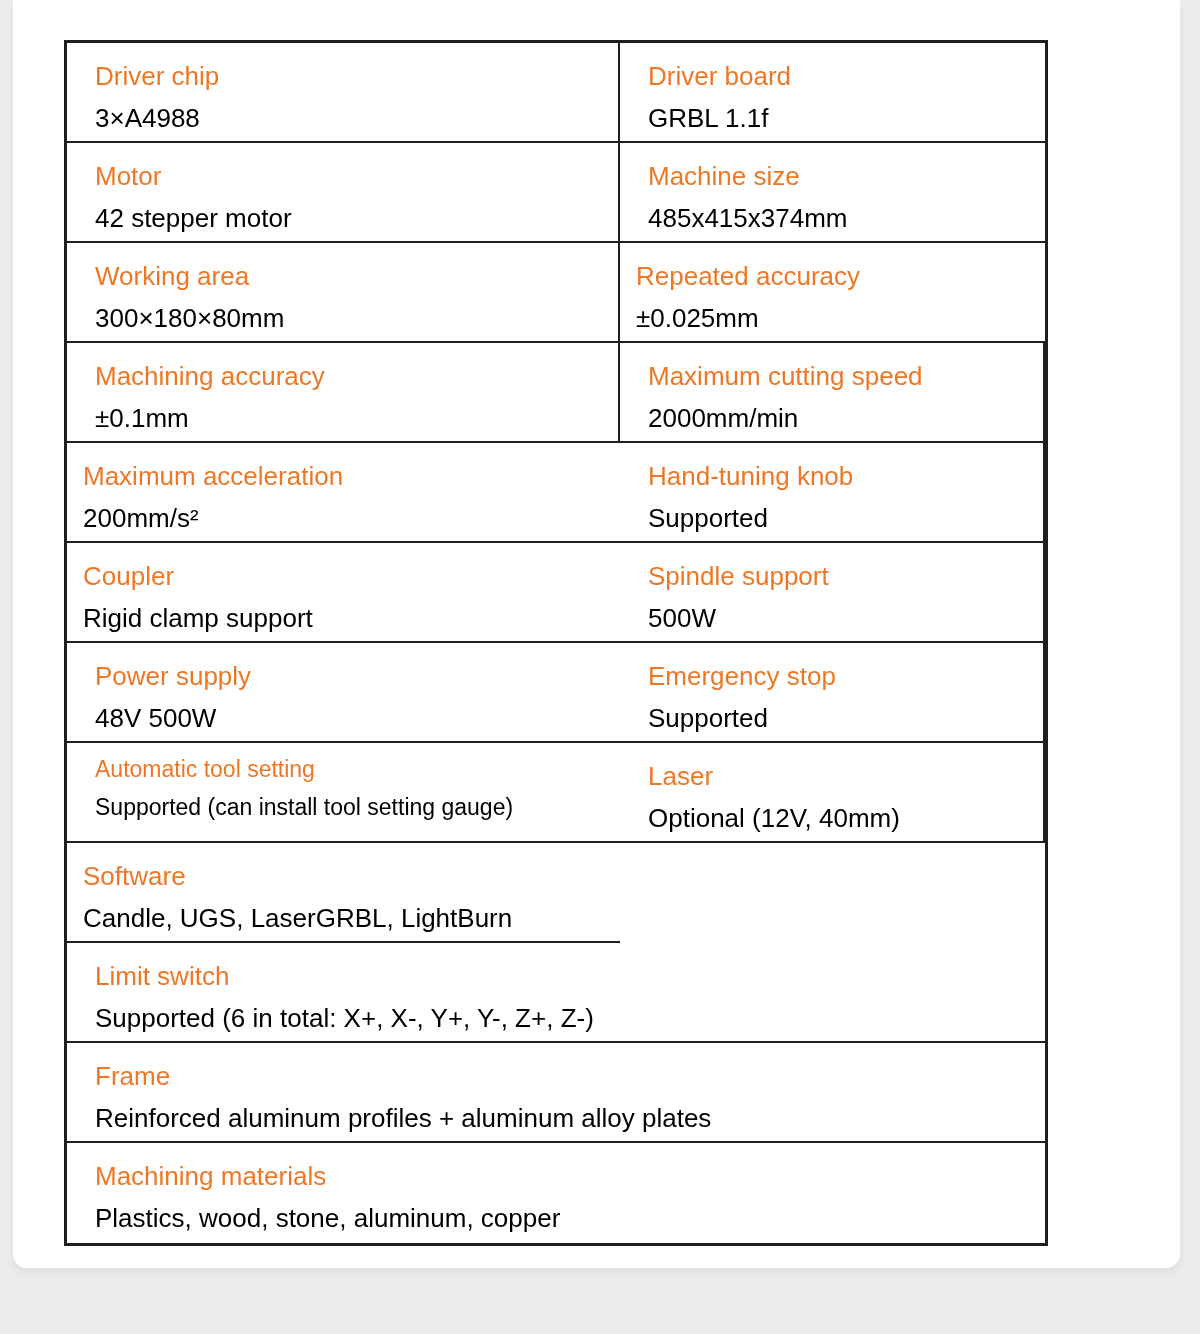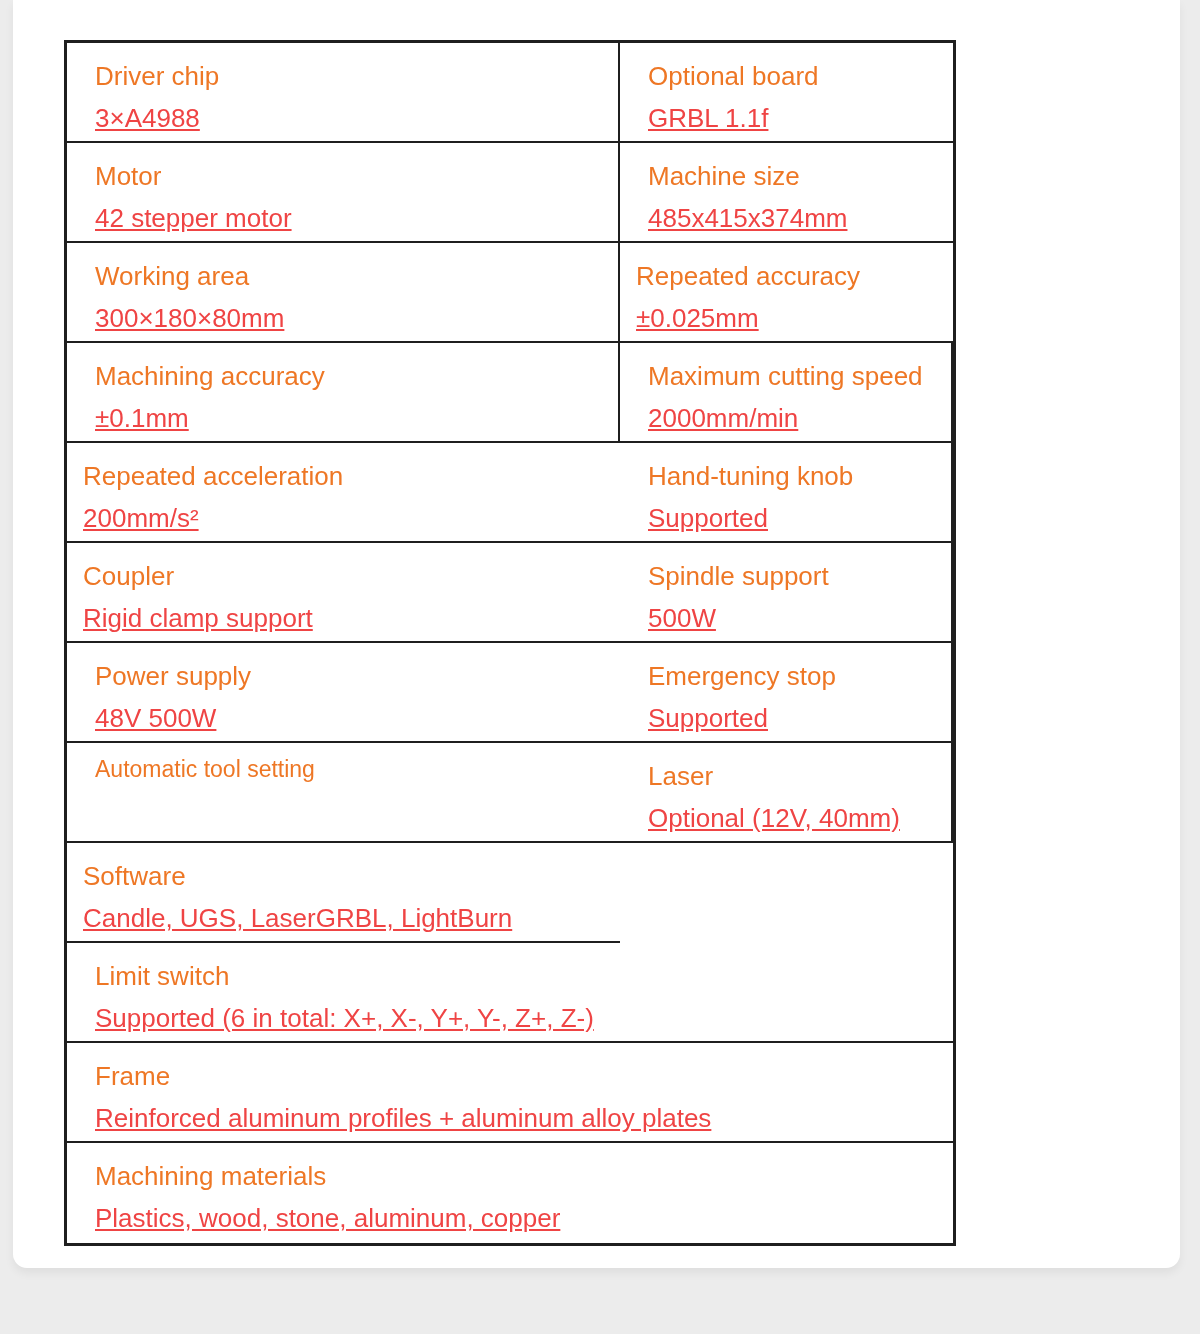--- a/index.html
+++ b/index.html
@@ -20,21 +20,21 @@
     height: 1268px;
     background: #ffffff;
     border-radius: 0 0 14px 14px;
     box-shadow: 0 5px 10px rgba(0,0,0,0.06);
   }
 
   .spec-table {
     position: absolute;
     left: 51px;          
     top: 40px;
-    width: 892px;
+    width: 984px;
     border: 3px solid #1f1f1f;
     display: grid;
     grid-template-columns: 553px 1fr;
     grid-auto-rows: 100px;
     background: #ffffff;
   }
 
   .cell {
     border-bottom: 2px solid #1f1f1f;
     padding: 15px 18px 0 28px;
@@ -45,44 +45,43 @@
   .cell.bottom { border-bottom: none; }
   .cell.indent { padding-left: 16px; }
 
   .label {
     color: #ee7725;
     font-size: 26px;
     line-height: 37px;
     white-space: nowrap;
   }
   .value {
-    color: #ef4444;
+    color: #000000;
     font-size: 26px;
     line-height: 37px;
     margin-top: 5px;
     white-space: nowrap;
-    text-decoration: underline;
   }
 
   .cell.compact { padding-top: 10px; }
   .cell.compact .label { font-size: 23px; line-height: 32px; }
   .cell.compact .value { font-size: 23px; line-height: 32px; margin-top: 6px; }
 </style>
 </head>
 <body>
 
 <div class="card">
   <div class="spec-table">
 
     <div class="cell col-left">
       <div class="label">Driver chip</div>
       <div class="value">3×A4988</div>
     </div>
     <div class="cell">
-      <div class="label">Optional board</div>
+      <div class="label">Driver board</div>
       <div class="value">GRBL 1.1f</div>
     </div>
 
     <div class="cell col-left">
       <div class="label">Motor</div>
       <div class="value">42 stepper motor</div>
     </div>
     <div class="cell">
       <div class="label">Machine size</div>
       <div class="value">485x415x374mm</div>
@@ -100,21 +99,21 @@
     <div class="cell col-left">
       <div class="label">Machining accuracy</div>
       <div class="value">±0.1mm</div>
     </div>
 
     <div class="cell col-left">
       <div class="label">Maximum cutting speed</div>
       <div class="value">2000mm/min</div>
     </div>
     <div class="cell indent">
-      <div class="label">Repeated acceleration</div>
+      <div class="label">Maximum acceleration</div>
       <div class="value">200mm/s²</div>
     </div>
 
     <div class="cell col-left">
       <div class="label">Hand-tuning knob</div>
       <div class="value">Supported</div>
     </div>
     <div class="cell indent">
       <div class="label">Coupler</div>
       <div class="value">Rigid clamp support</div>
@@ -128,20 +127,21 @@
       <div class="label">Power supply</div>
       <div class="value">48V 500W</div>
     </div>
 
     <div class="cell col-left">
       <div class="label">Emergency stop</div>
       <div class="value">Supported</div>
     </div>
     <div class="cell compact">
       <div class="label">Automatic tool setting</div>
+      <div class="value">Supported (can install tool setting gauge)</div>
     </div>
 
     <div class="cell col-left">
       <div class="label">Laser</div>
       <div class="value">Optional (12V, 40mm)</div>
     </div>
     <div class="cell indent">
       <div class="label">Software</div>
       <div class="value">Candle, UGS, LaserGRBL, LightBurn</div>
     </div>

